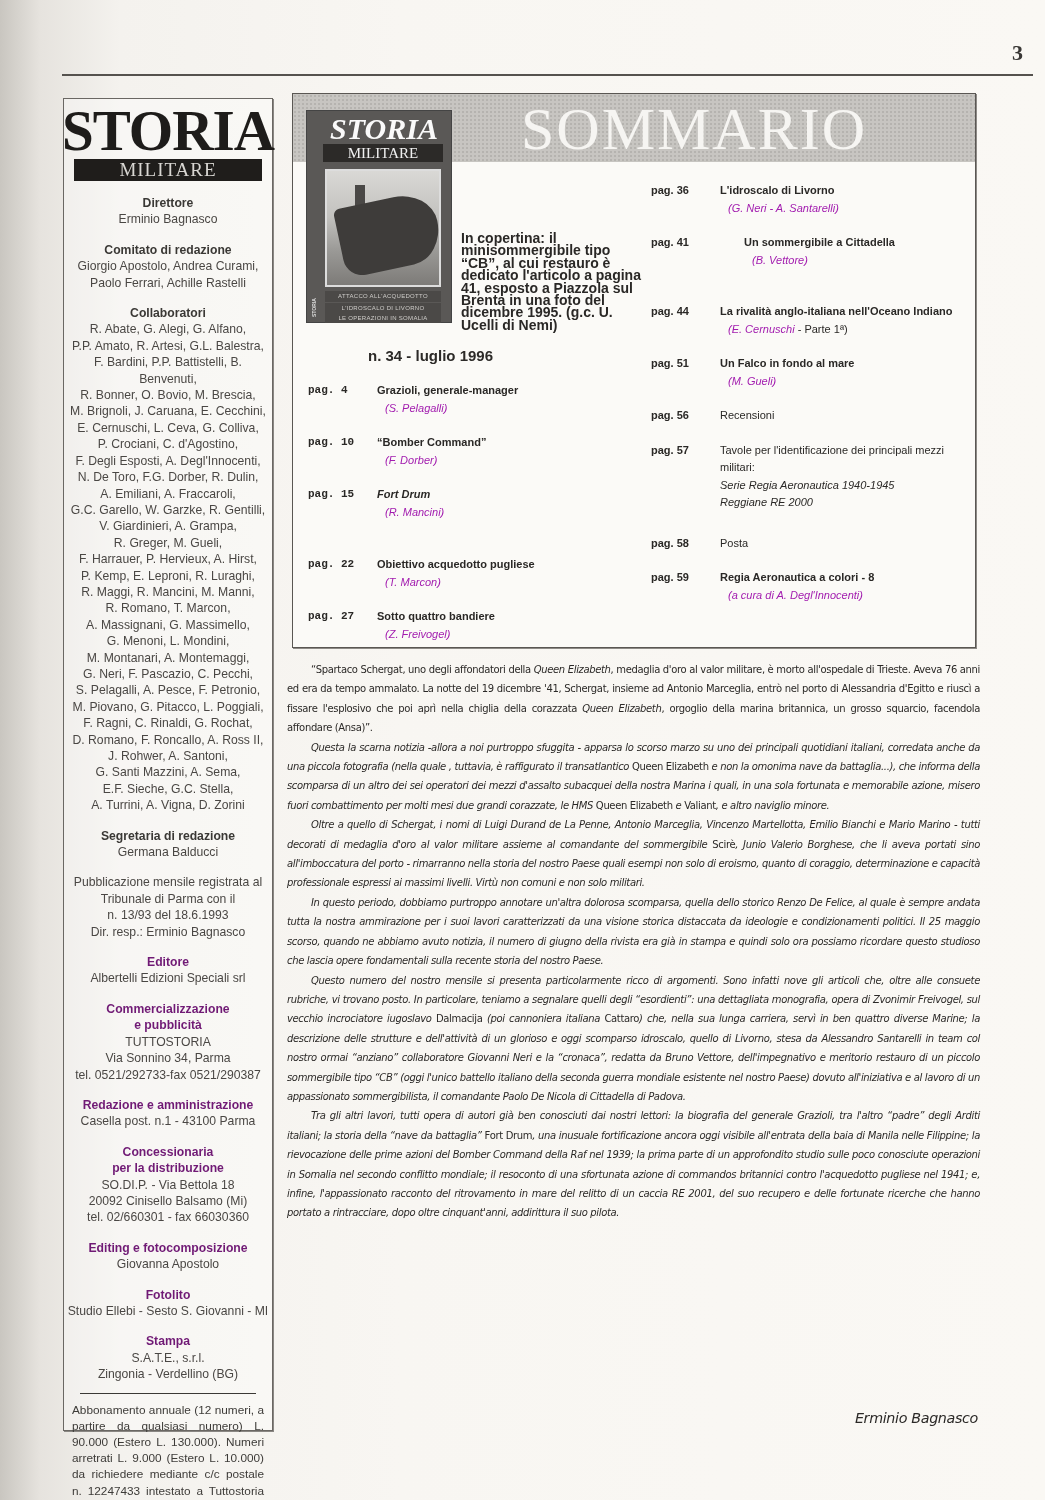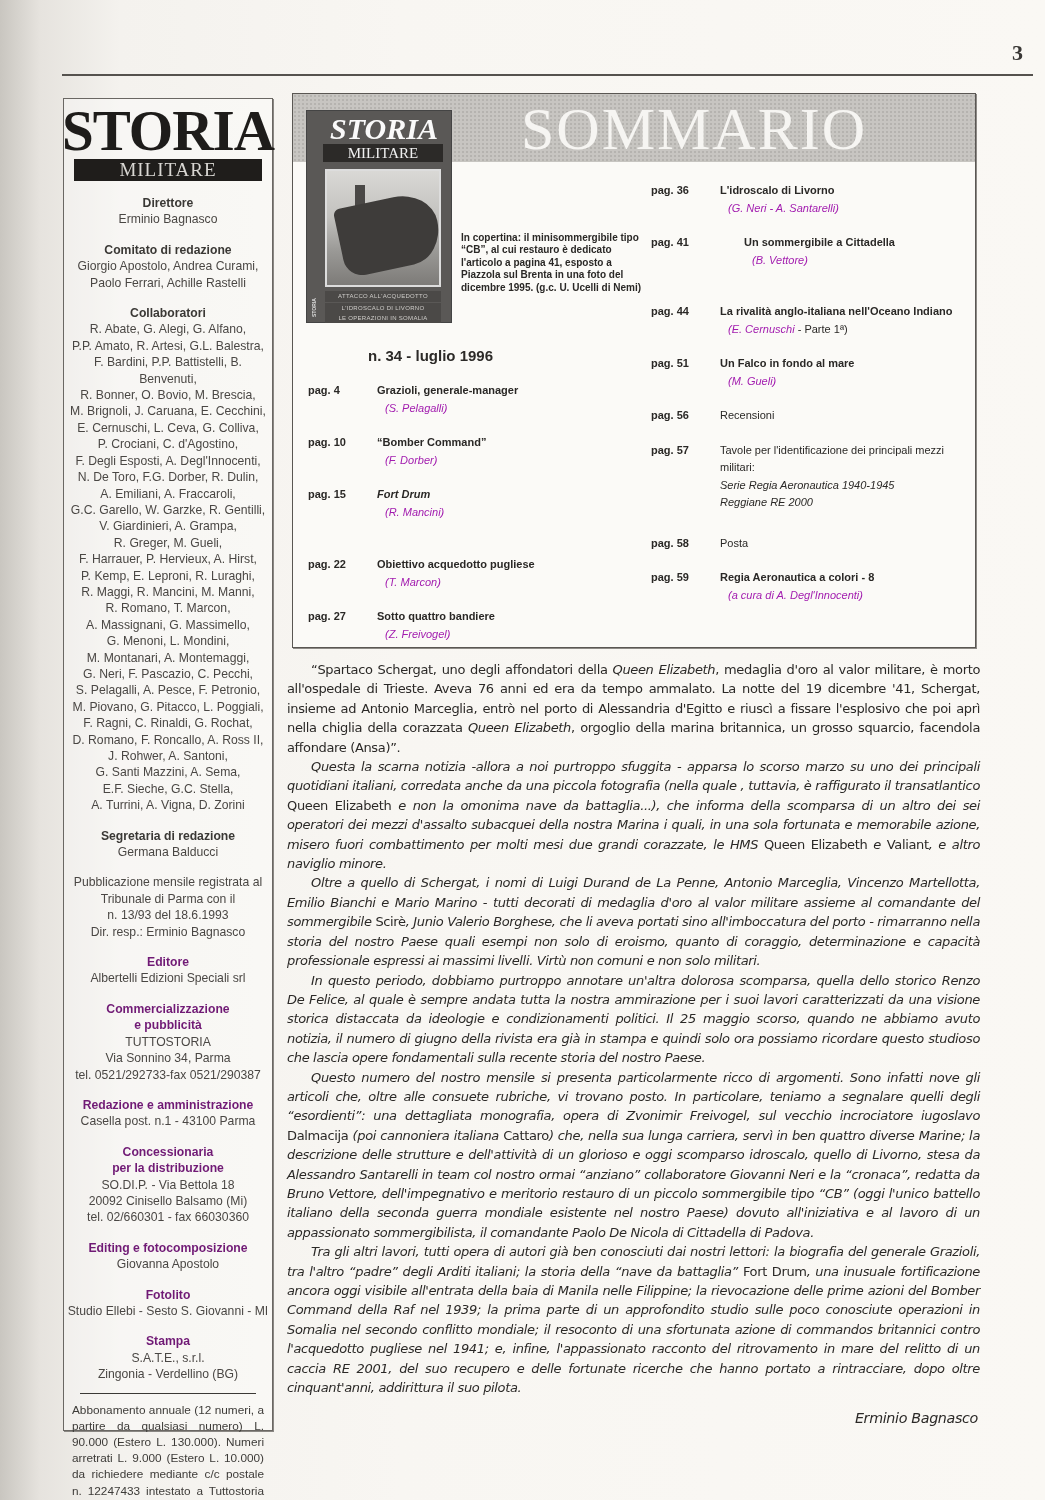--- a/index.html
+++ b/index.html
@@ -90,43 +90,43 @@
   }
   .cover-tower {
     position: absolute; left: 28px; top: 14px; width: 10px; height: 30px; background: #4a4846;
   }
   .cover-band {
     position: absolute; left: 18px; right: 10px; height: 11px; background: #4b4947;
     font-size: 6px; line-height: 11px; color: #cfcdca; text-align: center; letter-spacing: 0.3px;
   }
   .cover-caption {
     position: absolute; left: 168px; top: 138px; width: 190px;
-    font-weight: bold; font-size: 10px; line-height: 12.4px; color: #2a2826;
+    font-weight: bold; font-size: 14px; line-height: 12.4px; color: #2a2826;
   }
   .issue {
     position: absolute; left: 75px; top: 253px; font-weight: bold; font-size: 15px; color: #2c2a28;
   }
   .toc-col { position: absolute; }
   .toc-left { left: 15px; top: 288px; width: 320px; }
   .toc-right { left: 358px; top: 88px; width: 320px; }
   .toc-entry { display: flex; font-size: 11px; line-height: 17.5px; color: #2a2826; }
   .toc-pag { font-weight: bold; white-space: nowrap; flex: 0 0 auto; }
-  .toc-left .toc-pag { width: 69px; }
+  .toc-left .toc-pag { width: 69px; font-family: Liberation Mono, monospace; }
   .toc-right .toc-pag { width: 69px; }
   .toc-body { flex: 1 1 auto; }
   .toc-title { font-weight: bold; }
   .toc-title.it { font-style: italic; }
   .toc-title.plain { font-weight: normal; }
   .toc-author { font-style: italic; color: #a21caf; }
   .toc-it { font-style: italic; }
 
   
   .editorial {
     position: absolute; left: 287px; top: 660px; width: 693px;
-    font-size: 13px; line-height: 19.4px; color: #2b2927; text-align: justify;
+    font-size: 10px; line-height: 19.4px; color: #2b2927; text-align: justify;
     font-family: "DejaVu Sans", "Liberation Sans", sans-serif;
     letter-spacing: -0.35px;
   }
   .editorial p { text-indent: 24px; }
   .editorial p.ital { font-style: italic; }
   .editorial .it { font-style: italic; }
   .editorial .up { font-style: normal; }
   .signature {
     position: absolute; right: 67px; top: 1410px; font-style: italic; font-size: 14.3px; color: #2b2927;
     font-family: "DejaVu Sans", "Liberation Sans", sans-serif; letter-spacing: -0.35px;

